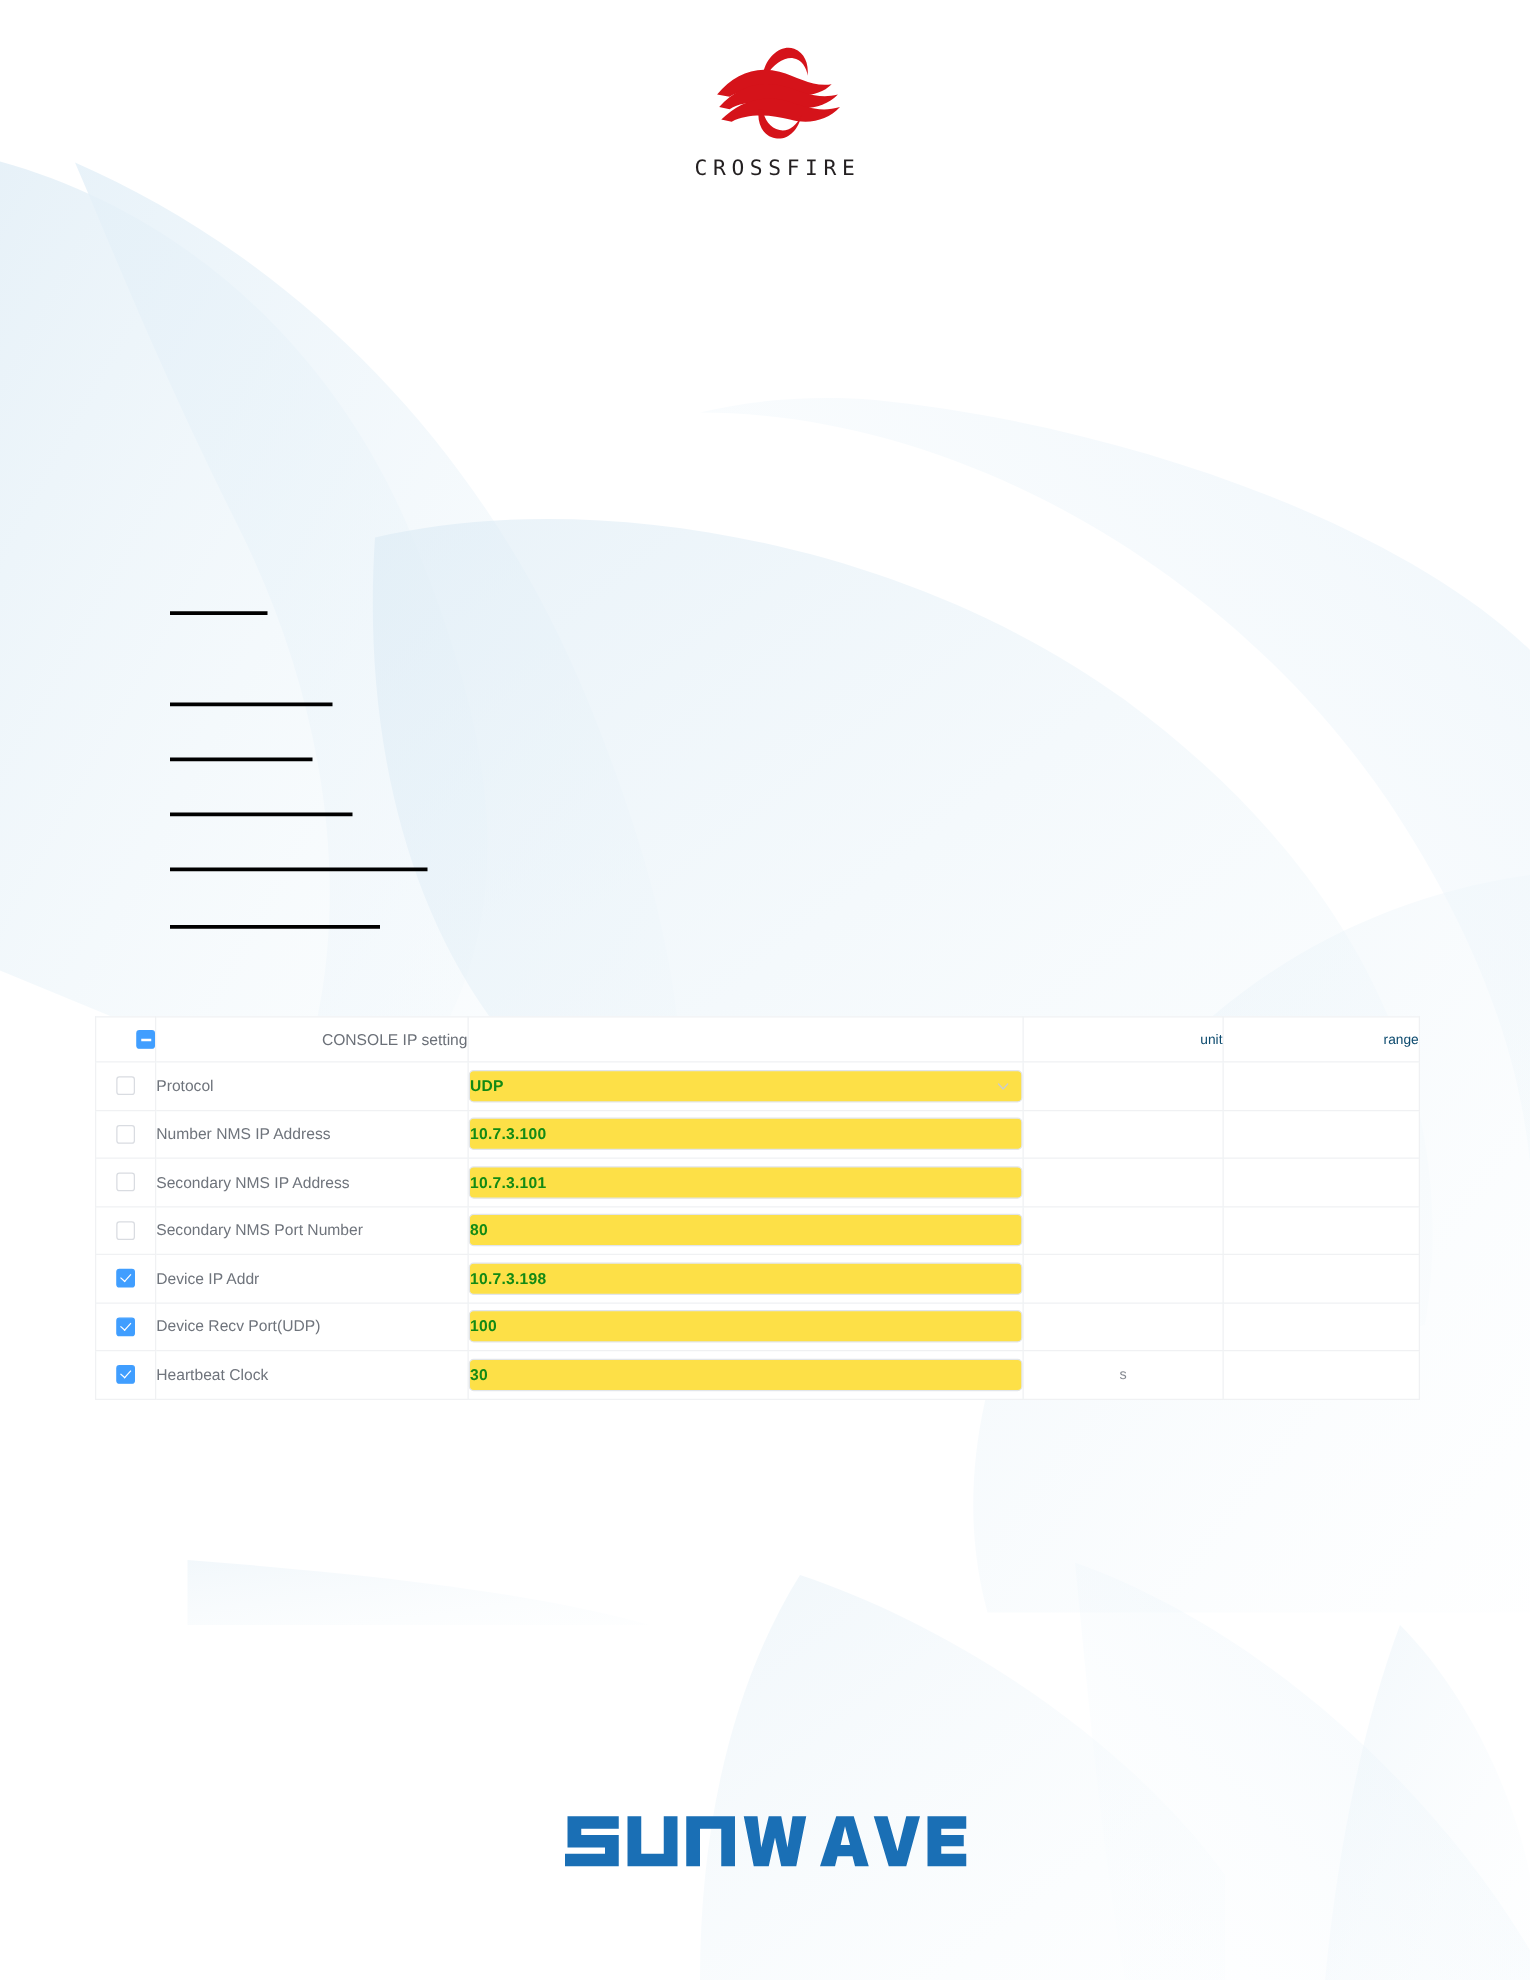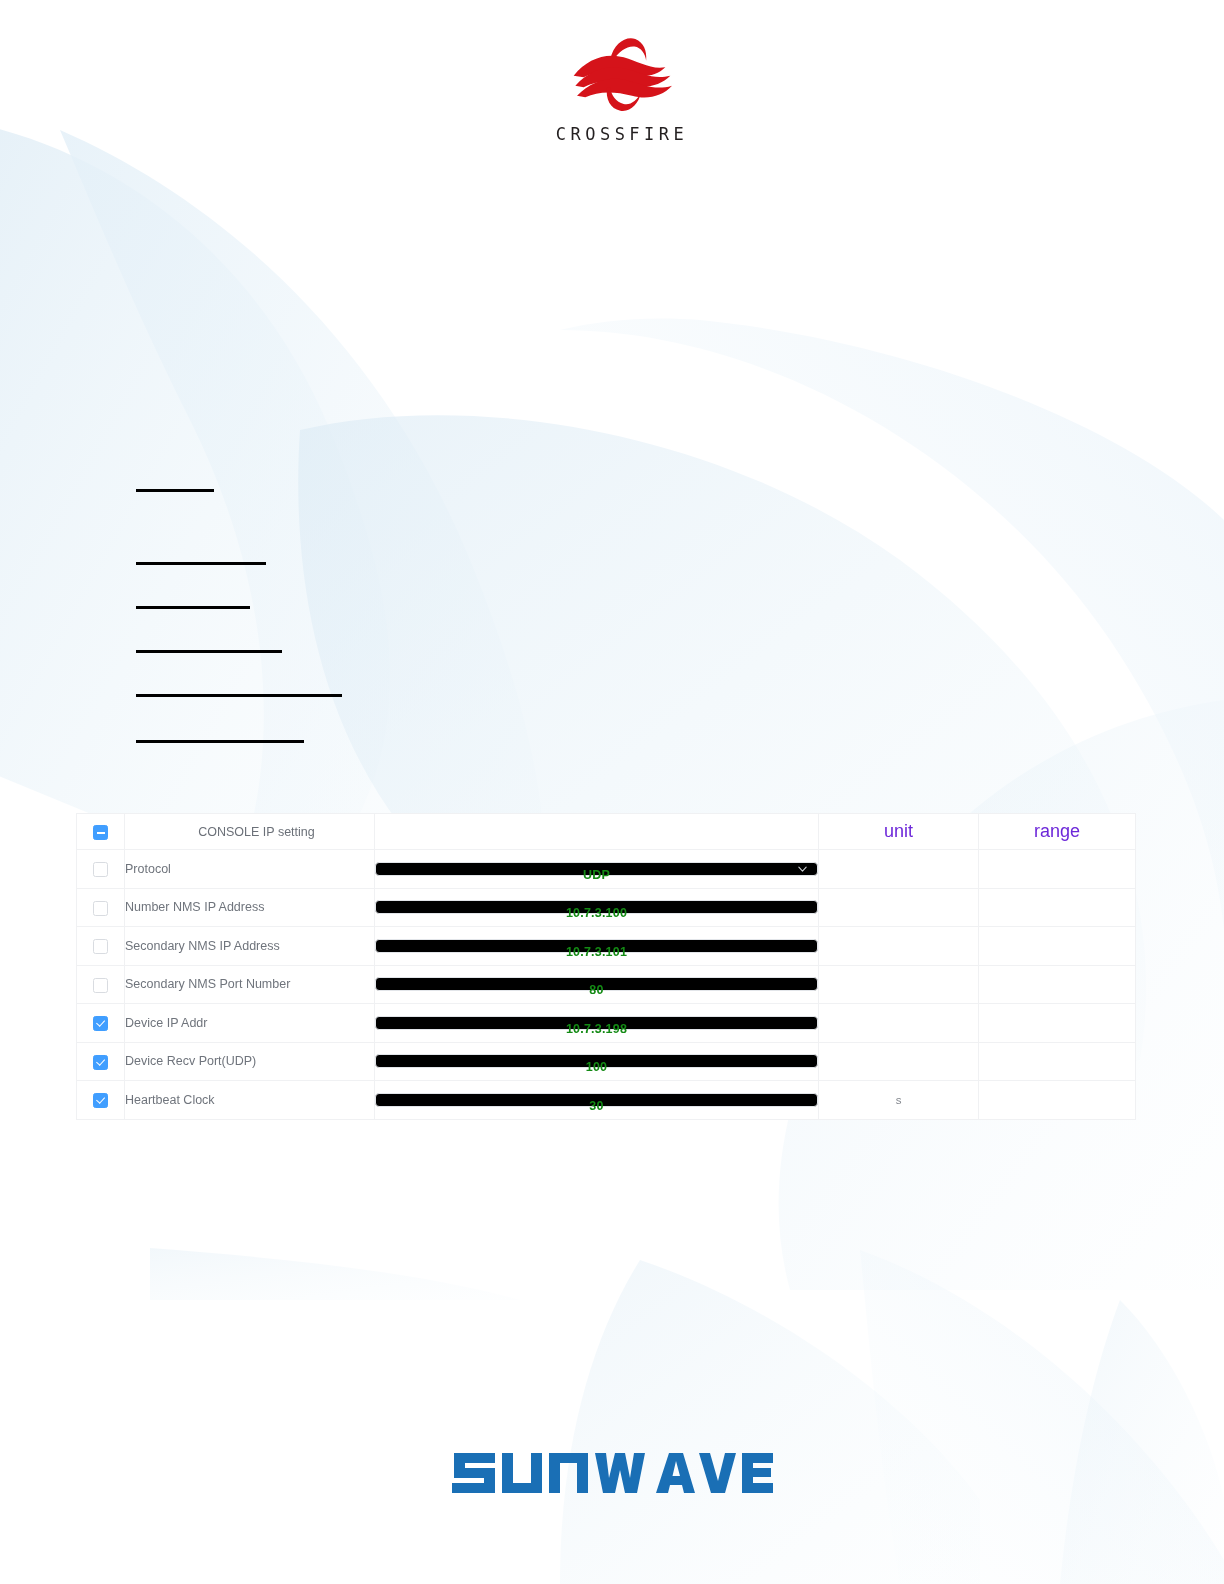--- a/index.html
+++ b/index.html
@@ -51,25 +51,25 @@
     border:1px solid #f0f1f3;
     padding:0;
     vertical-align:middle;
     font-weight:400;
   }
   table.cfg tr{height:38.5px;}
   table.cfg tr.hdr{height:36px;}
 
   .hdr th{
     background:#fff;
-    font-size:18px;color:#6d28d9;
+    font-size:11px;color:#0c4a6e;
     font-weight:400;
-    text-align:center;
-  }
-  .hdr th.h-name{text-align:center;padding-left:14px;color:#6b7078;font-size:12.5px;}
+    text-align:right;
+  }
+  .hdr th.h-name{text-align:right;padding-left:14px;color:#6b7078;font-size:12.5px;}
 
   .lbl{
     font-size:12.5px;color:#6f747c;
     padding-left:14px;text-align:left;
     white-space:nowrap;
   }
 
   .unit-cell,.range-cell{
     text-align:center;font-size:11.5px;color:#83878e;
   }
@@ -91,25 +91,25 @@
   .cbox.ind{background:#409eff;border-color:#409eff;}
   .cbox.ind::after{
     content:"";position:absolute;left:2.6px;top:6.3px;
     width:8.4px;height:1.7px;background:#fff;border:0;transform:none;
   }
 
   
   .val-cell{padding:0 18px 0 10px;}
   .input{
     position:relative;
-    height:14px;line-height:24px;
+    height:26px;line-height:24px;
     border:1px solid #e2e5e9;border-radius:4px;
-    background:#000000;
+    background:#fde047;
     display:block;width:100%;box-sizing:border-box;
-    text-align:center;
+    text-align:left;
     font-size:12.5px;font-weight:bold;color:#138a14;
     letter-spacing:.2px;
     cursor:text;
   }
   .input.sel{cursor:pointer;}
   .chev{
     position:absolute;right:9px;top:50%;transform:translateY(-50%);
     width:11px;height:11px;
   }
   .chev svg{display:block;}

